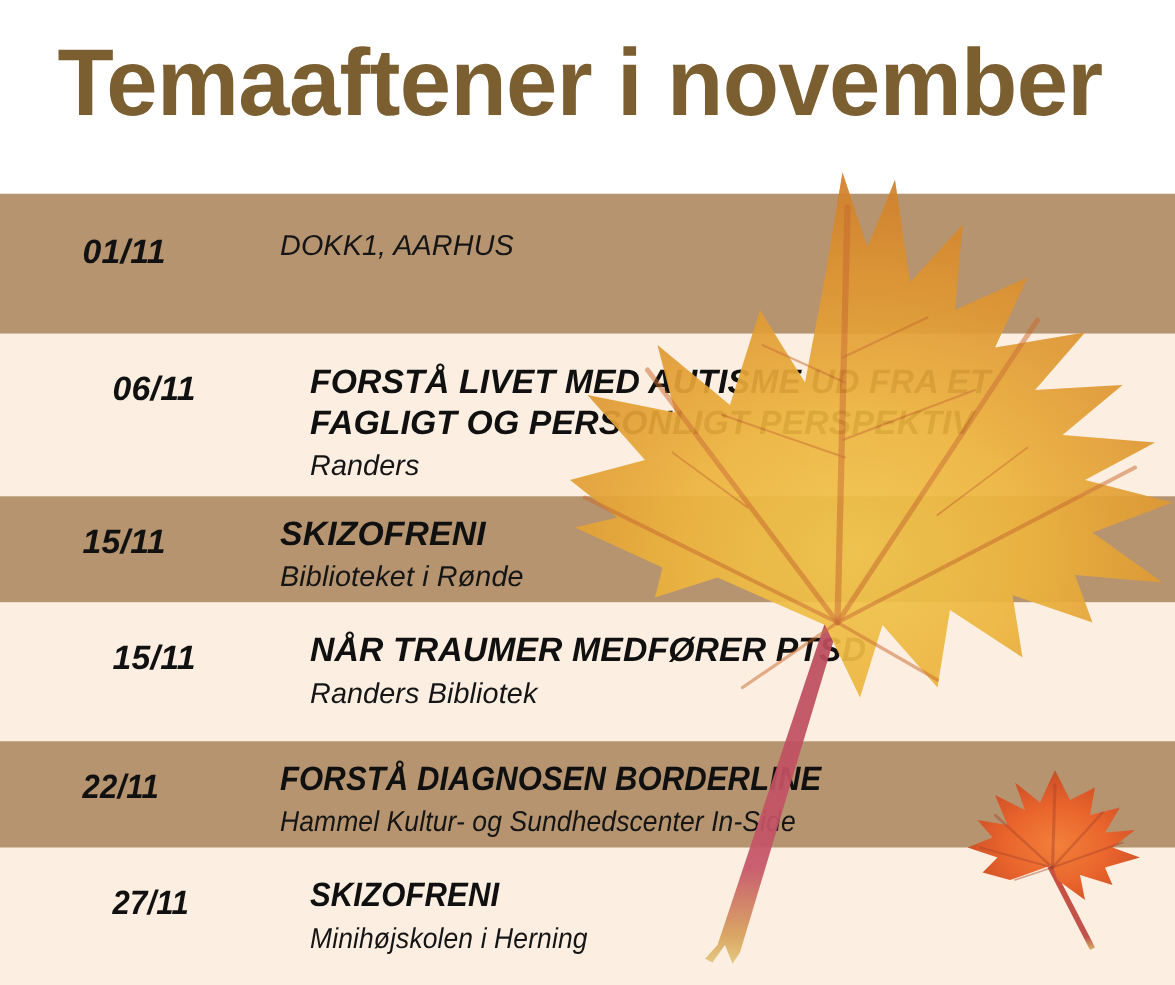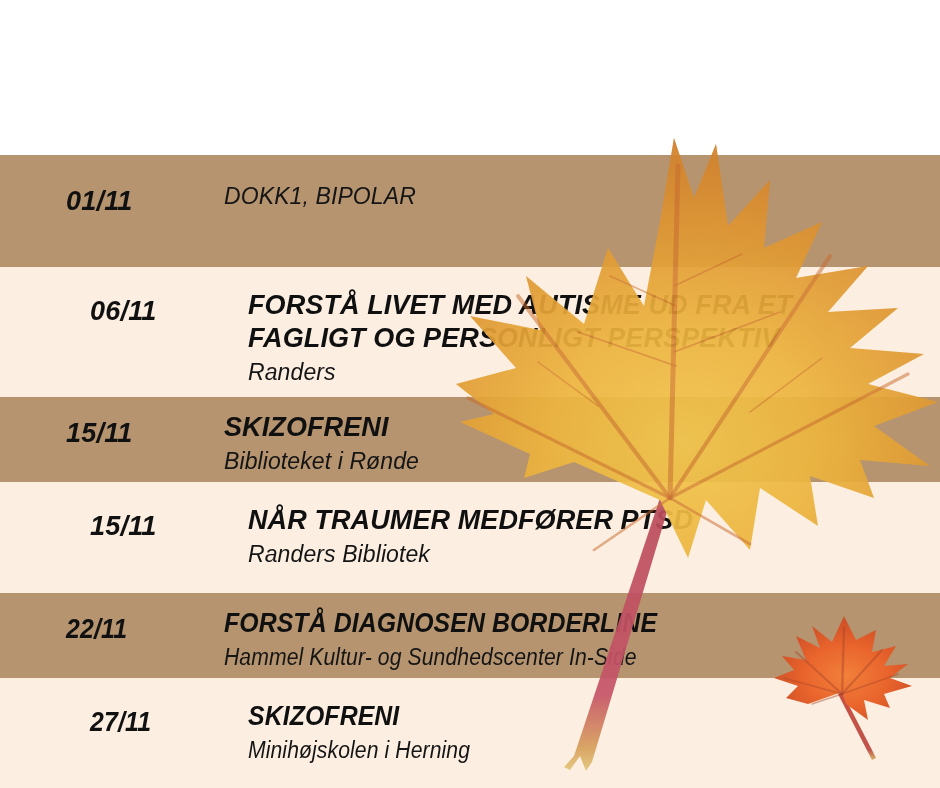--- a/index.html
+++ b/index.html
@@ -129,27 +129,30 @@
     height: 175px;
     z-index: 4;
     pointer-events: none;
   }
 </style>
 </head>
 <body>
 
 <div id="poster">
 
+  <div id="title-area">
+    <div id="poster-title">Temaaftener i november</div>
+  </div>
 
   <div id="rows">
       <div class="row tan" style="top: 0px; height: 112px;">
         <div class="row-inner">
           <div class="row-date" style="top: 30px;">01/11</div>
           <div class="row-text" style="top: 24px;">
-            <div class="row-venue">DOKK1, BIPOLAR</div>
+            <div class="row-venue">DOKK1, AARHUS</div>
           </div>
         </div>
       </div>
       <div class="row cream" style="top: 112px; height: 130px;">
         <div class="row-inner">
           <div class="row-date" style="top: 28px;">06/11</div>
           <div class="row-text" style="top: 22px;">
             <div class="row-title">FORSTÅ LIVET MED AUTISME UD FRA ET
 FAGLIGT OG PERSONLIGT PERSPEKTIV</div>
             <div class="row-venue">Randers</div>

